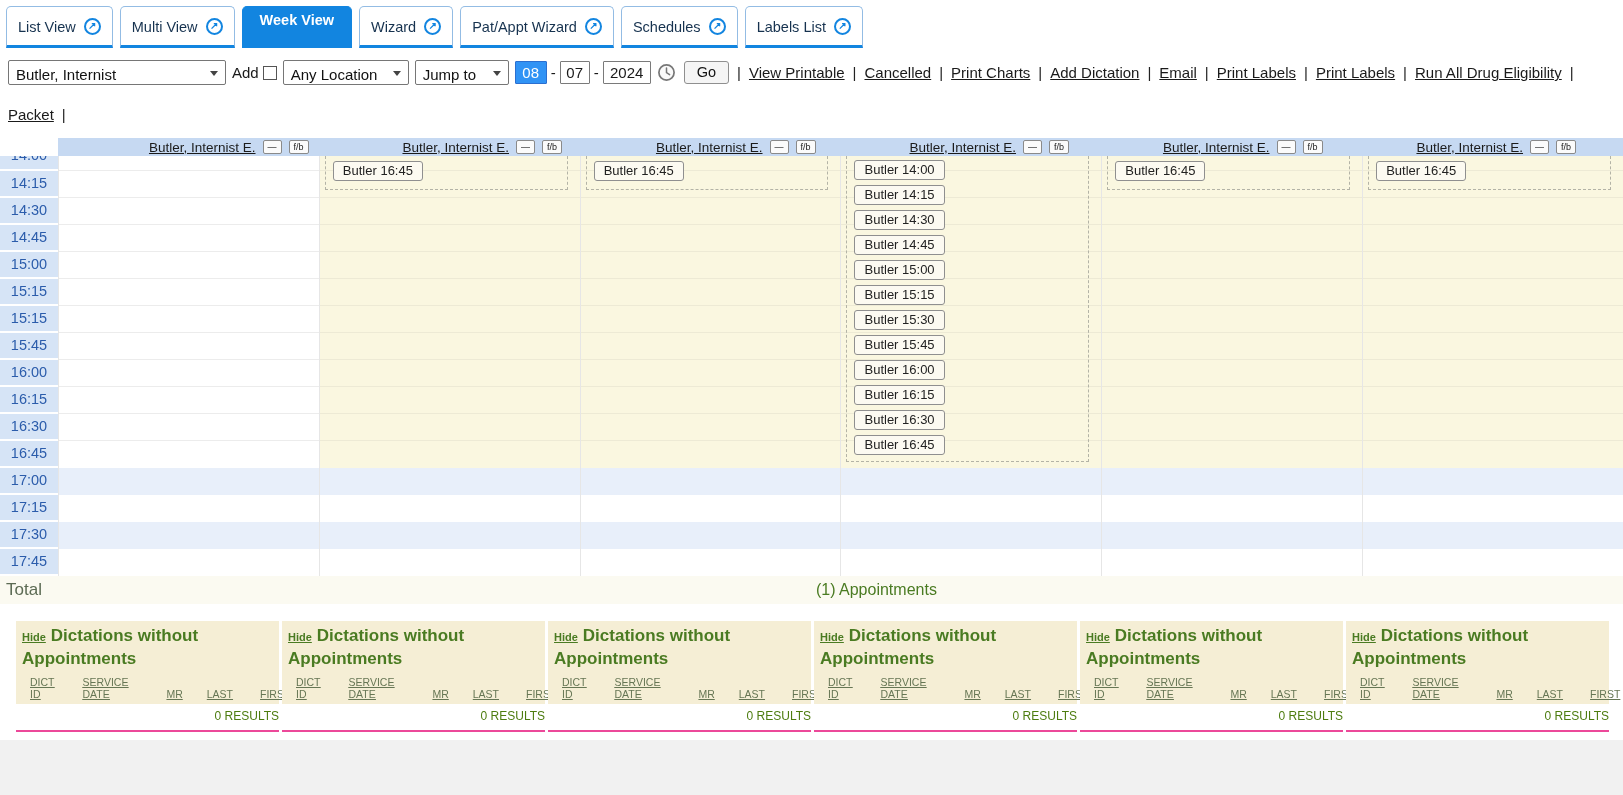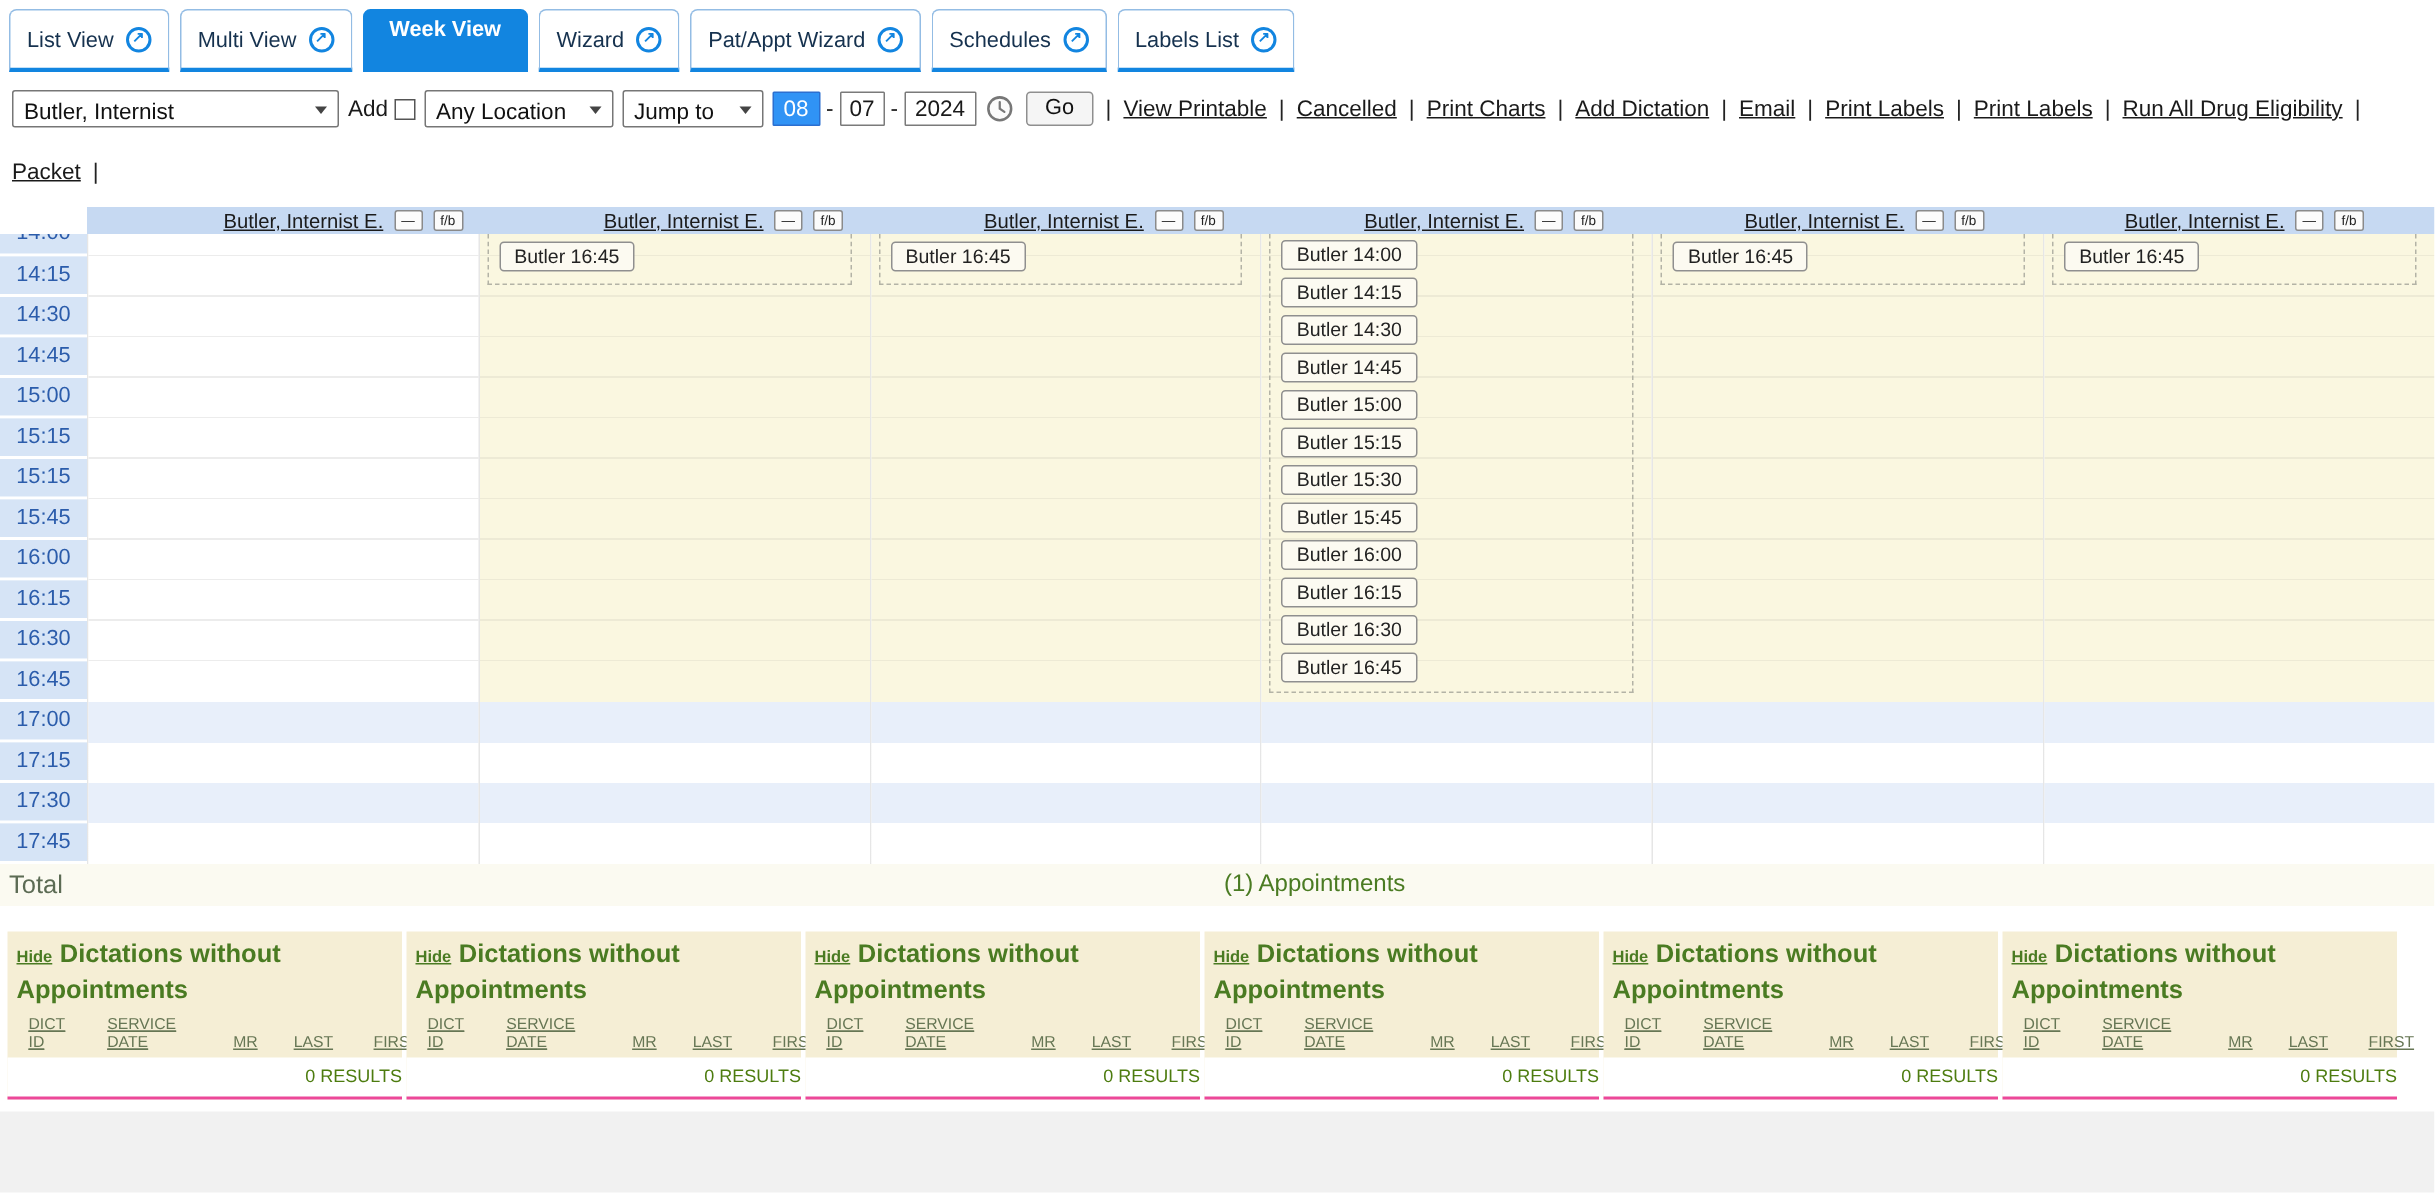--- a/index.html
+++ b/index.html
@@ -118,21 +118,21 @@
     background: #fcfaf1; border: 1px solid #8f8f8f; border-radius: 3px; cursor: pointer;
   }
   .dash-box.short .slot-btn { margin-top: 5px; }
 
   
   .total-row { position: relative; height: 28px; background: #fbfaf1; }
   .total-label { position: absolute; left: 6px; top: 4px; font-size: 17px; color: #5c6b54; }
   .total-value { position: absolute; left: 54%; transform: translateX(-50%); top: 5px; font-size: 16px; color: #4a7b22; }
 
   
-  .panels { display: flex; gap: 3px; padding-left: 5px; margin-top: 17px; }
+  .panels { display: flex; gap: 3px; padding-left: 16px; margin-top: 17px; }
   .panel { width: 263px; background: #f5eed5; flex: 0 0 auto; }
   .panel-head { padding: 4px 6px 0 6px; color: #4a7b22; font-size: 17px; font-weight: bold; line-height: 21px; }
   .hide-link { font-size: 11px; font-weight: bold; text-decoration: underline; color: #4a7b22; cursor: pointer; margin-right: 5px; }
   .panel-cols { display: flex; align-items: flex-end; padding: 7px 4px 4px 14px; font-size: 10.5px; line-height: 12px; color: #667654; gap: 12px; }
   .pcol { text-decoration: underline; cursor: pointer; white-space: nowrap; }
   .pcol.two span { display: block; text-decoration: underline; }
   .pc-dict { margin-right: 16px; }
   .pc-service { margin-right: 26px; }
   .pc-mr { margin-right: 12px; }
   .pc-last { margin-right: 15px; }

